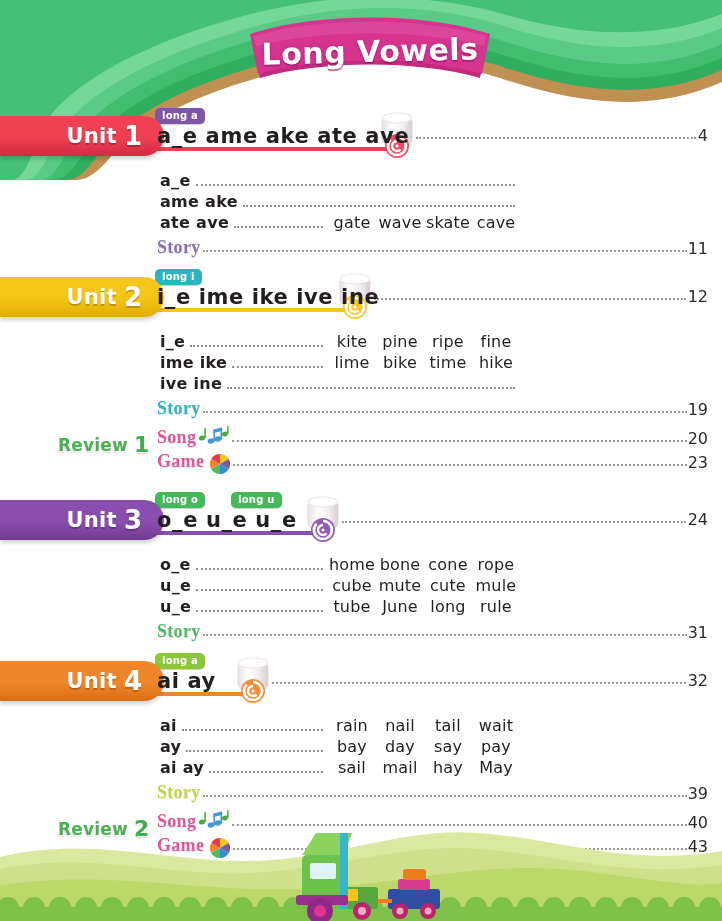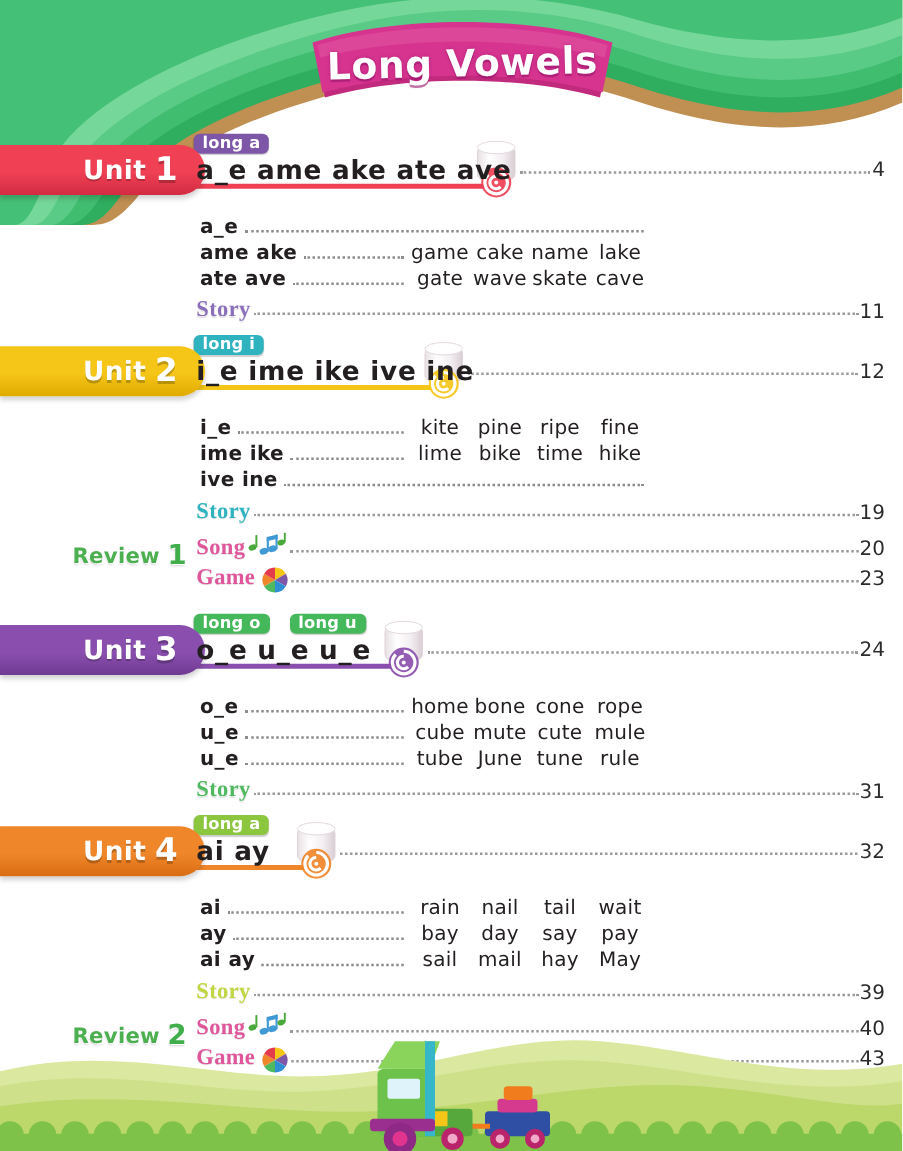--- a/index.html
+++ b/index.html
@@ -68,25 +68,25 @@
   }
 
   
   .scroll-cap { position: absolute; z-index: 5; }
 
   
   .tag {
     display: inline-block;
     padding: 1px 7px 2px 7px;
     border-radius: 5px;
-    font-size: 13px; font-weight: bold; color: #fff;
+    font-size: 10px; font-weight: bold; color: #fff;
     font-family: "DejaVu Sans", sans-serif;
     letter-spacing: .2px;
     line-height: 13px;
-    margin-right: 16px;
+    margin-right: 26px;
     box-shadow: 0 1px 1px rgba(0,0,0,.2);
     text-align: right;
   }
   .tag-row { position: absolute; left: 155px; }
 
   
   .pattern-line {
     position: absolute; left: 157px;
     font-size: 21px; font-weight: bold; color: #231f20;
     font-family: "DejaVu Sans", sans-serif;
@@ -226,21 +226,20 @@
       <span class="dots"></span>
       <span class="pg">4</span>
     </div>
         <div class="word-row" style="top:67px;width:360px">
         <span class="key">a_e</span>
         <span class="rdots" style="flex:1"></span>
       </div>
         <div class="word-row" style="top:88px;width:360px">
         <span class="key">ame ake</span>
         <span class="rdots" style="flex:1"></span>
-        <span class="words"><span style="min-width:48px">game</span><span style="min-width:48px">cake</span><span style="min-width:48px">name</span><span style="min-width:48px">lake</span></span>
       </div>
         <div class="word-row" style="top:109px;width:360px">
         <span class="key">ate ave</span>
         <span class="rdots" style="flex:1"></span>
         <span class="words"><span style="min-width:48px">gate</span><span style="min-width:48px">wave</span><span style="min-width:48px">skate</span><span style="min-width:48px">cave</span></span>
       </div>
         <div class="sub-row" style="top:133px">
       <span class="name" style="color:#8b6fbb">Story</span>
       <span class="dots"></span>
       <span class="pg">11</span>
@@ -375,21 +374,21 @@
         <span class="words"><span style="min-width:48px">home</span><span style="min-width:48px">bone</span><span style="min-width:48px">cone</span><span style="min-width:48px">rope</span></span>
       </div>
         <div class="word-row" style="top:472px;width:360px">
         <span class="key">u_e</span>
         <span class="rdots" style="flex:1"></span>
         <span class="words"><span style="min-width:48px">cube</span><span style="min-width:48px">mute</span><span style="min-width:48px">cute</span><span style="min-width:48px">mule</span></span>
       </div>
         <div class="word-row" style="top:493px;width:360px">
         <span class="key">u_e</span>
         <span class="rdots" style="flex:1"></span>
-        <span class="words"><span style="min-width:48px">tube</span><span style="min-width:48px">June</span><span style="min-width:48px">tune</span><span style="min-width:48px">rule</span></span>
+        <span class="words"><span style="min-width:48px">tube</span><span style="min-width:48px">June</span><span style="min-width:48px">long</span><span style="min-width:48px">rule</span></span>
       </div>
         <div class="sub-row" style="top:517px">
       <span class="name" style="color:#4fb95f">Story</span>
       <span class="dots"></span>
       <span class="pg">31</span>
     </div>
       </div>
       <div class="unit-block">
         <div class="unit-bar" style="top:588px;width:94px;background:#f0862a"></div>
         <div class="unit-pill" style="top:557px;background:linear-gradient(180deg,#f0862a 0%,#f0862a 55%,#d86c12 100%)">

